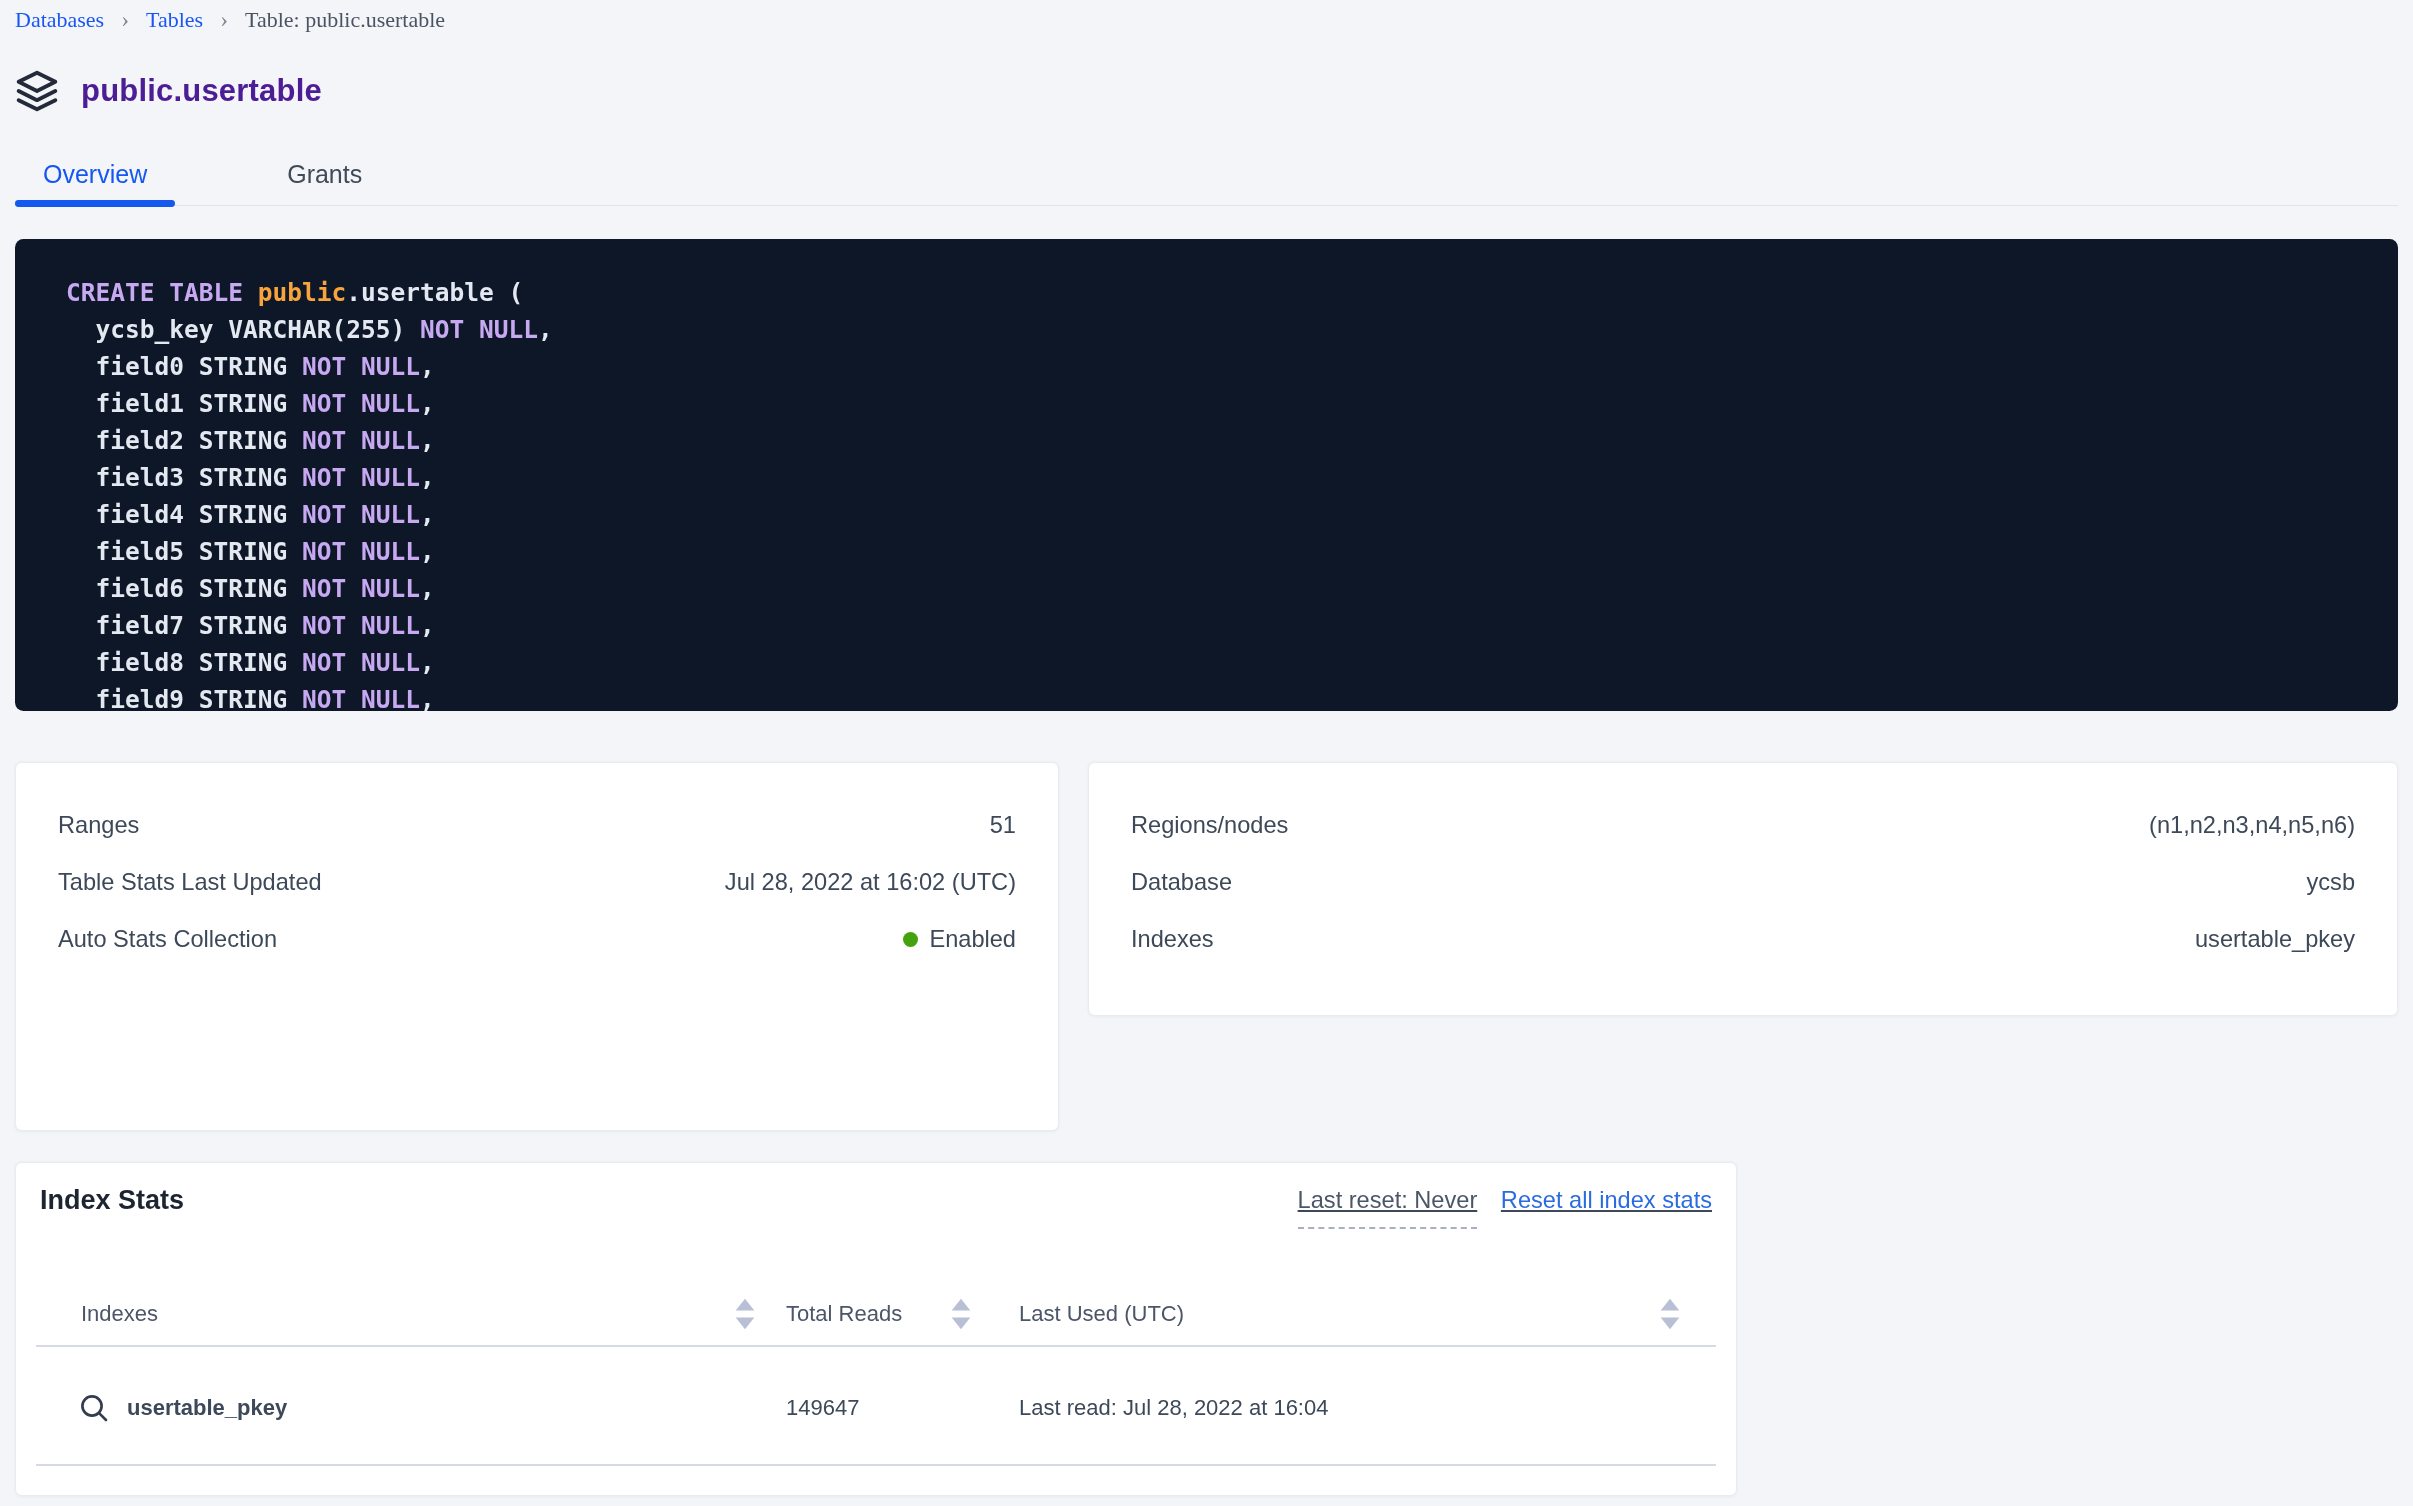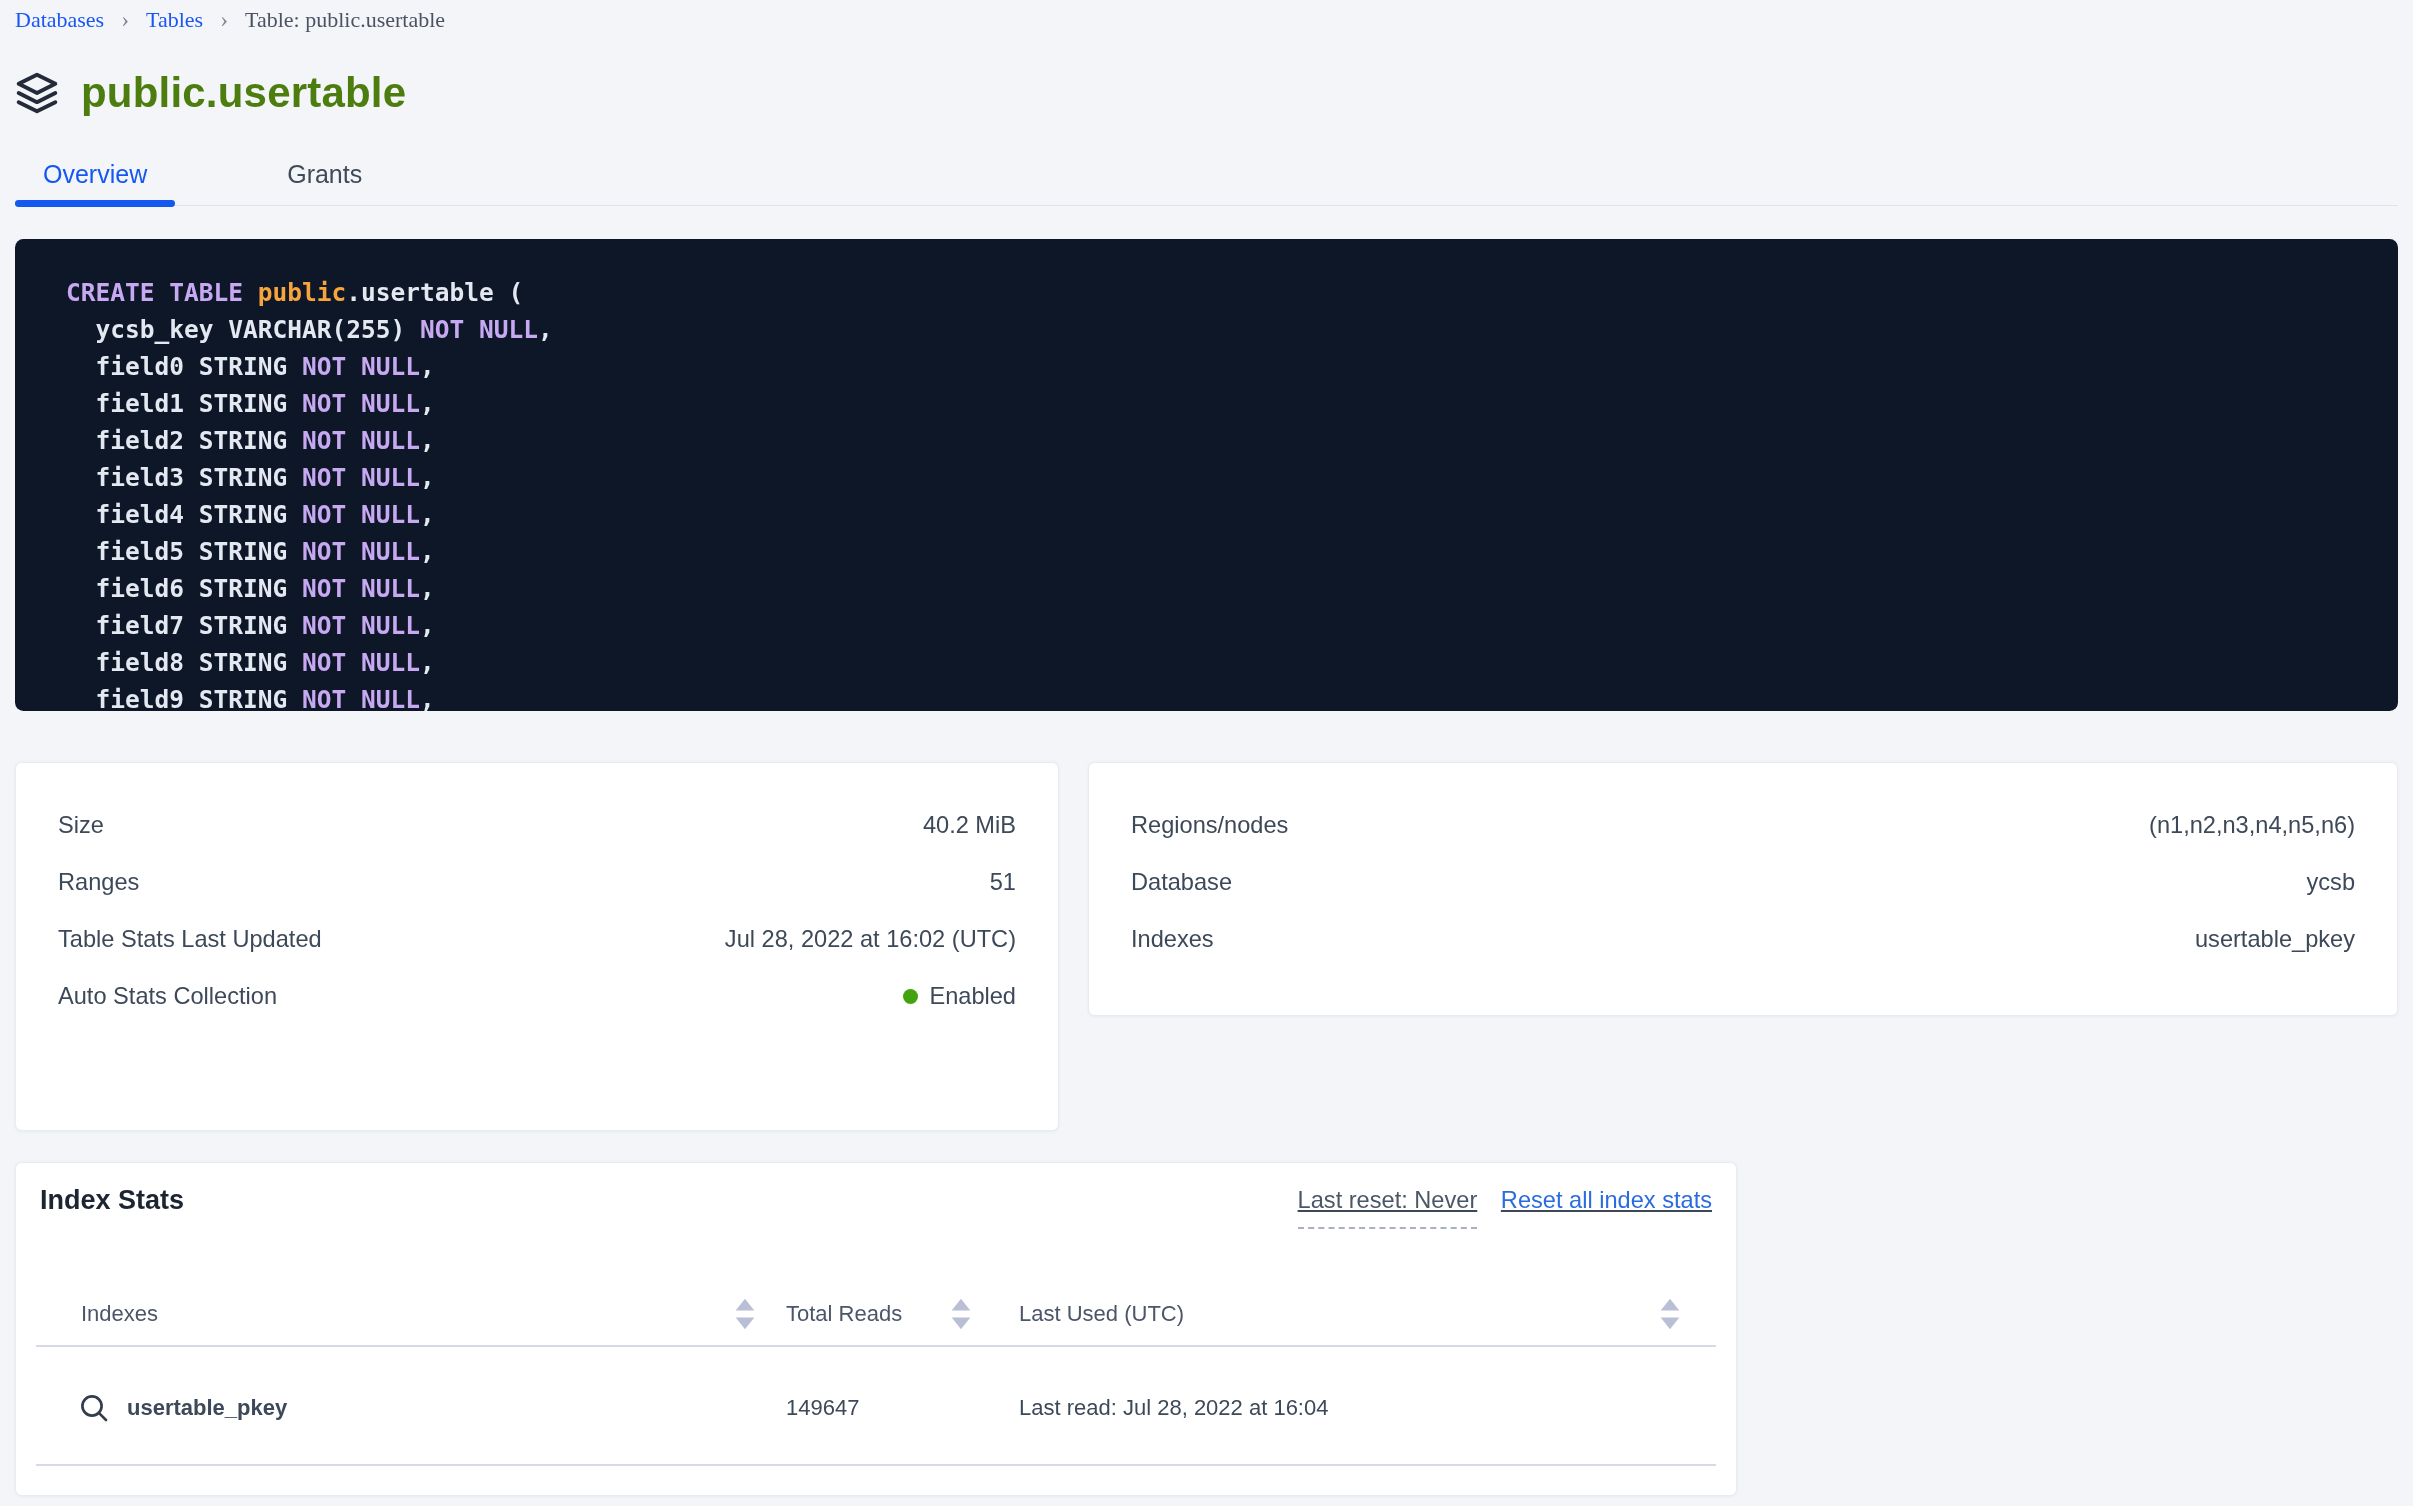--- a/index.html
+++ b/index.html
@@ -20,21 +20,21 @@
   }
   .breadcrumb a { color:#1a57f2; text-decoration:none; cursor:pointer; }
   .crumb-sep { color:#7e8798; font-size:23.6px; }
   .crumb-current { color:#4b5363; }
 
   
   .title-row {
     position:absolute; left:15px; top:69px;
     display:flex; align-items:center; gap:22px;
   }
-  .title-row h1 { font-size:42px; font-weight:600; color:#4d7c0f; letter-spacing:0.2px; }
+  .title-row h1 { font-size:31px; font-weight:600; color:#4c1d95; letter-spacing:0.2px; }
   .stack-icon svg { display:block; }
 
   
   .tabs {
     position:absolute; left:15px; top:144px; width:2383px; height:62px;
     display:flex; align-items:flex-end;
     border-bottom:1.7px solid #e0e3ec;
     gap:32px;
   }
   .tab {
@@ -130,26 +130,20 @@
 </div>
 
 <div class="tabs">
   <div class="tab active">Overview</div>
   <div class="tab">Grants</div>
 </div>
 
 <div class="codeblock" id="sql-block"><div class="code-line"><span class="tok-keyword">CREATE TABLE </span><span class="tok-schema">public</span><span class="tok-plain">.usertable (</span></div><div class="code-line"><span class="tok-plain">  ycsb_key VARCHAR(255) </span><span class="tok-keyword">NOT NULL</span><span class="tok-plain">,</span></div><div class="code-line"><span class="tok-plain">  field0 STRING </span><span class="tok-keyword">NOT NULL</span><span class="tok-plain">,</span></div><div class="code-line"><span class="tok-plain">  field1 STRING </span><span class="tok-keyword">NOT NULL</span><span class="tok-plain">,</span></div><div class="code-line"><span class="tok-plain">  field2 STRING </span><span class="tok-keyword">NOT NULL</span><span class="tok-plain">,</span></div><div class="code-line"><span class="tok-plain">  field3 STRING </span><span class="tok-keyword">NOT NULL</span><span class="tok-plain">,</span></div><div class="code-line"><span class="tok-plain">  field4 STRING </span><span class="tok-keyword">NOT NULL</span><span class="tok-plain">,</span></div><div class="code-line"><span class="tok-plain">  field5 STRING </span><span class="tok-keyword">NOT NULL</span><span class="tok-plain">,</span></div><div class="code-line"><span class="tok-plain">  field6 STRING </span><span class="tok-keyword">NOT NULL</span><span class="tok-plain">,</span></div><div class="code-line"><span class="tok-plain">  field7 STRING </span><span class="tok-keyword">NOT NULL</span><span class="tok-plain">,</span></div><div class="code-line"><span class="tok-plain">  field8 STRING </span><span class="tok-keyword">NOT NULL</span><span class="tok-plain">,</span></div><div class="code-line"><span class="tok-plain">  field9 STRING </span><span class="tok-keyword">NOT NULL</span><span class="tok-plain">,</span></div></div>
 
 <div class="card card-left" id="card-left">
-    <div class="stat-row">
-      <span>Size</span>
-      <span class="stat-value">
-        <span>40.2 MiB</span>
-      </span>
-    </div>
     <div class="stat-row">
       <span>Ranges</span>
       <span class="stat-value">
         <span>51</span>
       </span>
     </div>
     <div class="stat-row">
       <span>Table Stats Last Updated</span>
       <span class="stat-value">
         <span>Jul 28, 2022 at 16:02 (UTC)</span>

